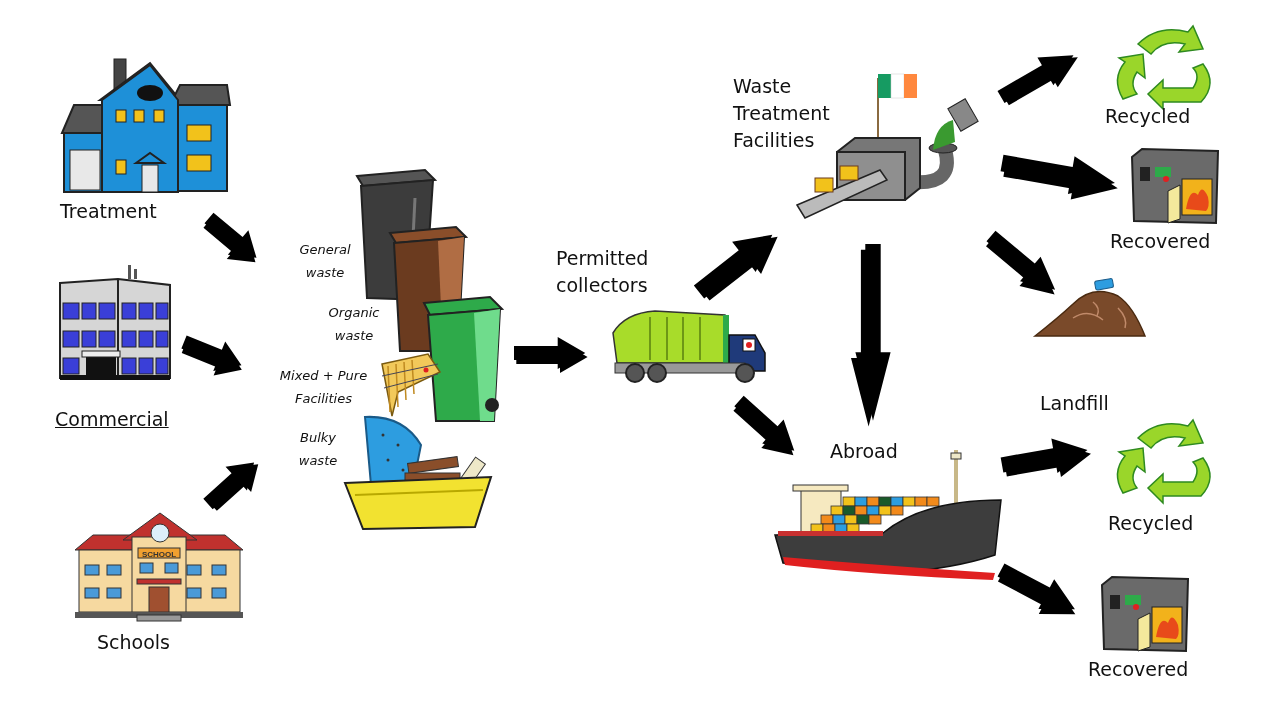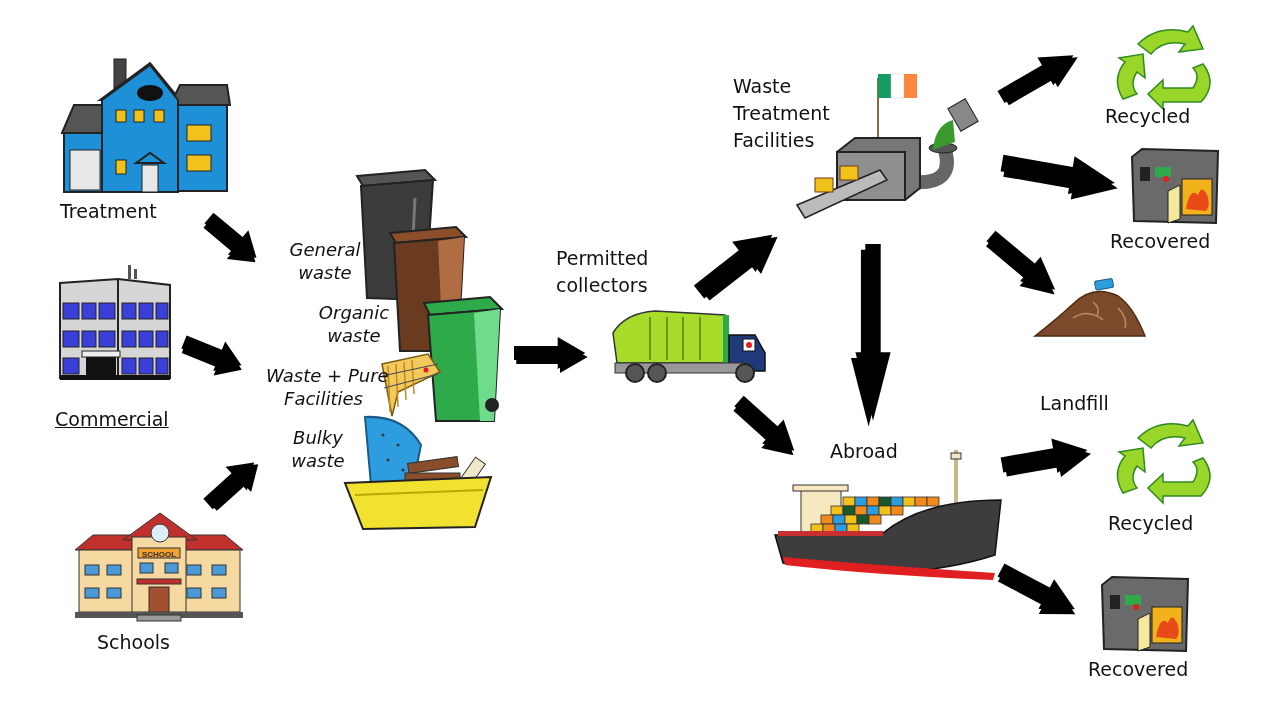--- a/index.html
+++ b/index.html
@@ -1,18 +1,18 @@
 <!DOCTYPE html>
 <html><head>
 <meta charset="utf-8">
 <style>
   html,body{margin:0;padding:0;background:#ffffff;}
   body{width:1280px;height:720px;position:relative;overflow:hidden;font-family:"DejaVu Sans","Liberation Sans",sans-serif;color:#111;}
   .label{position:absolute;font-size:19px;line-height:27px;color:#111;text-align:left;white-space:nowrap;}
-  .ilabel{position:absolute;font-size:18px;line-height:23px;font-style:italic;color:#111;text-align:center;white-space:nowrap;}
+  .ilabel{position:absolute;font-size:13px;line-height:23px;font-style:italic;color:#111;text-align:center;white-space:nowrap;}
   svg{position:absolute;overflow:visible;}
 </style>
 </head>
 <body>
 
 <svg width="0" height="0" style="position:absolute">
   <defs>
     <g id="arw">
       <path class="shade" d="M0,-7 L38,-7 L38,-16 L62,0 L38,16 L38,7 L0,7 Z" transform="translate(2,4)"></path>
       <path d="M0,-7 L38,-7 L38,-16 L62,0 L38,16 L38,7 L0,7 Z"></path>
@@ -160,21 +160,21 @@
   </svg>
   <div class="ilabel" style="left:282px;top:238px;width:86px;">
       <div>General</div>
       <div>waste</div>
     </div>
   <div class="ilabel" style="left:311px;top:301px;width:86px;">
       <div>Organic</div>
       <div>waste</div>
     </div>
   <div class="ilabel" style="left:266px;top:364px;width:115px;">
-      <div>Waste + Pure</div>
+      <div>Mixed + Pure</div>
       <div>Facilities</div>
     </div>
   <div class="ilabel" style="left:278px;top:426px;width:80px;">
       <div>Bulky</div>
       <div>waste</div>
     </div>
 </div>
 
 <svg class="arrow" style="left:510px;top:335px" width="80" height="40">
     <use href="#arw" transform="translate(4,18) scale(1.15,1)"></use>

